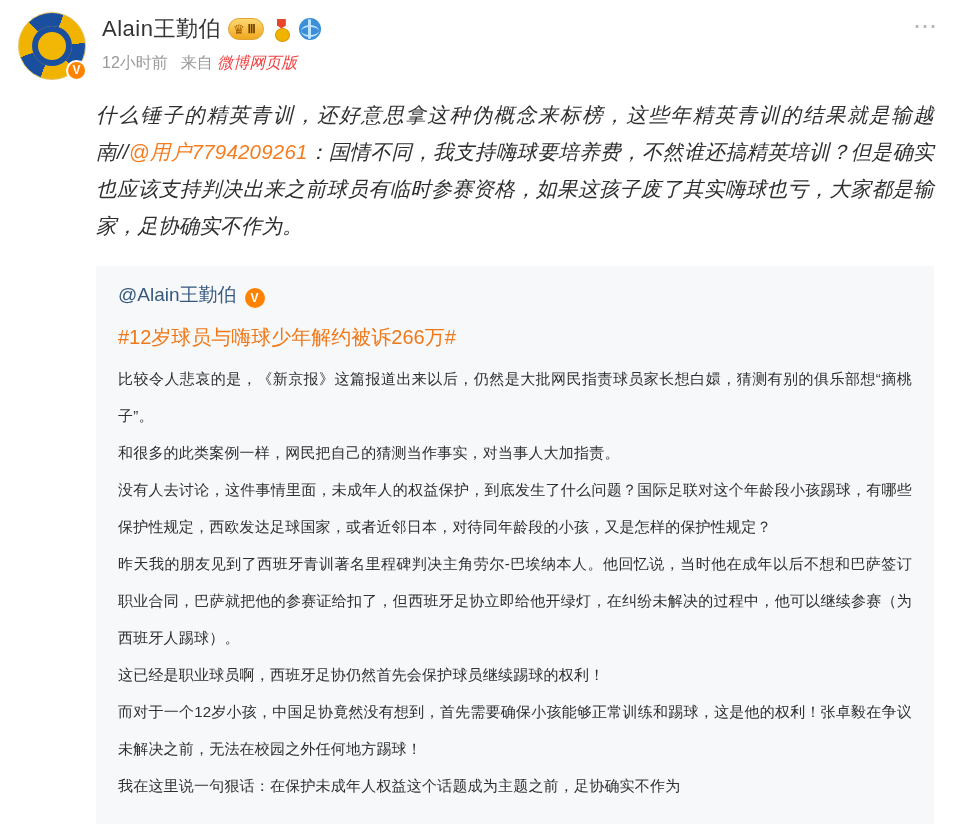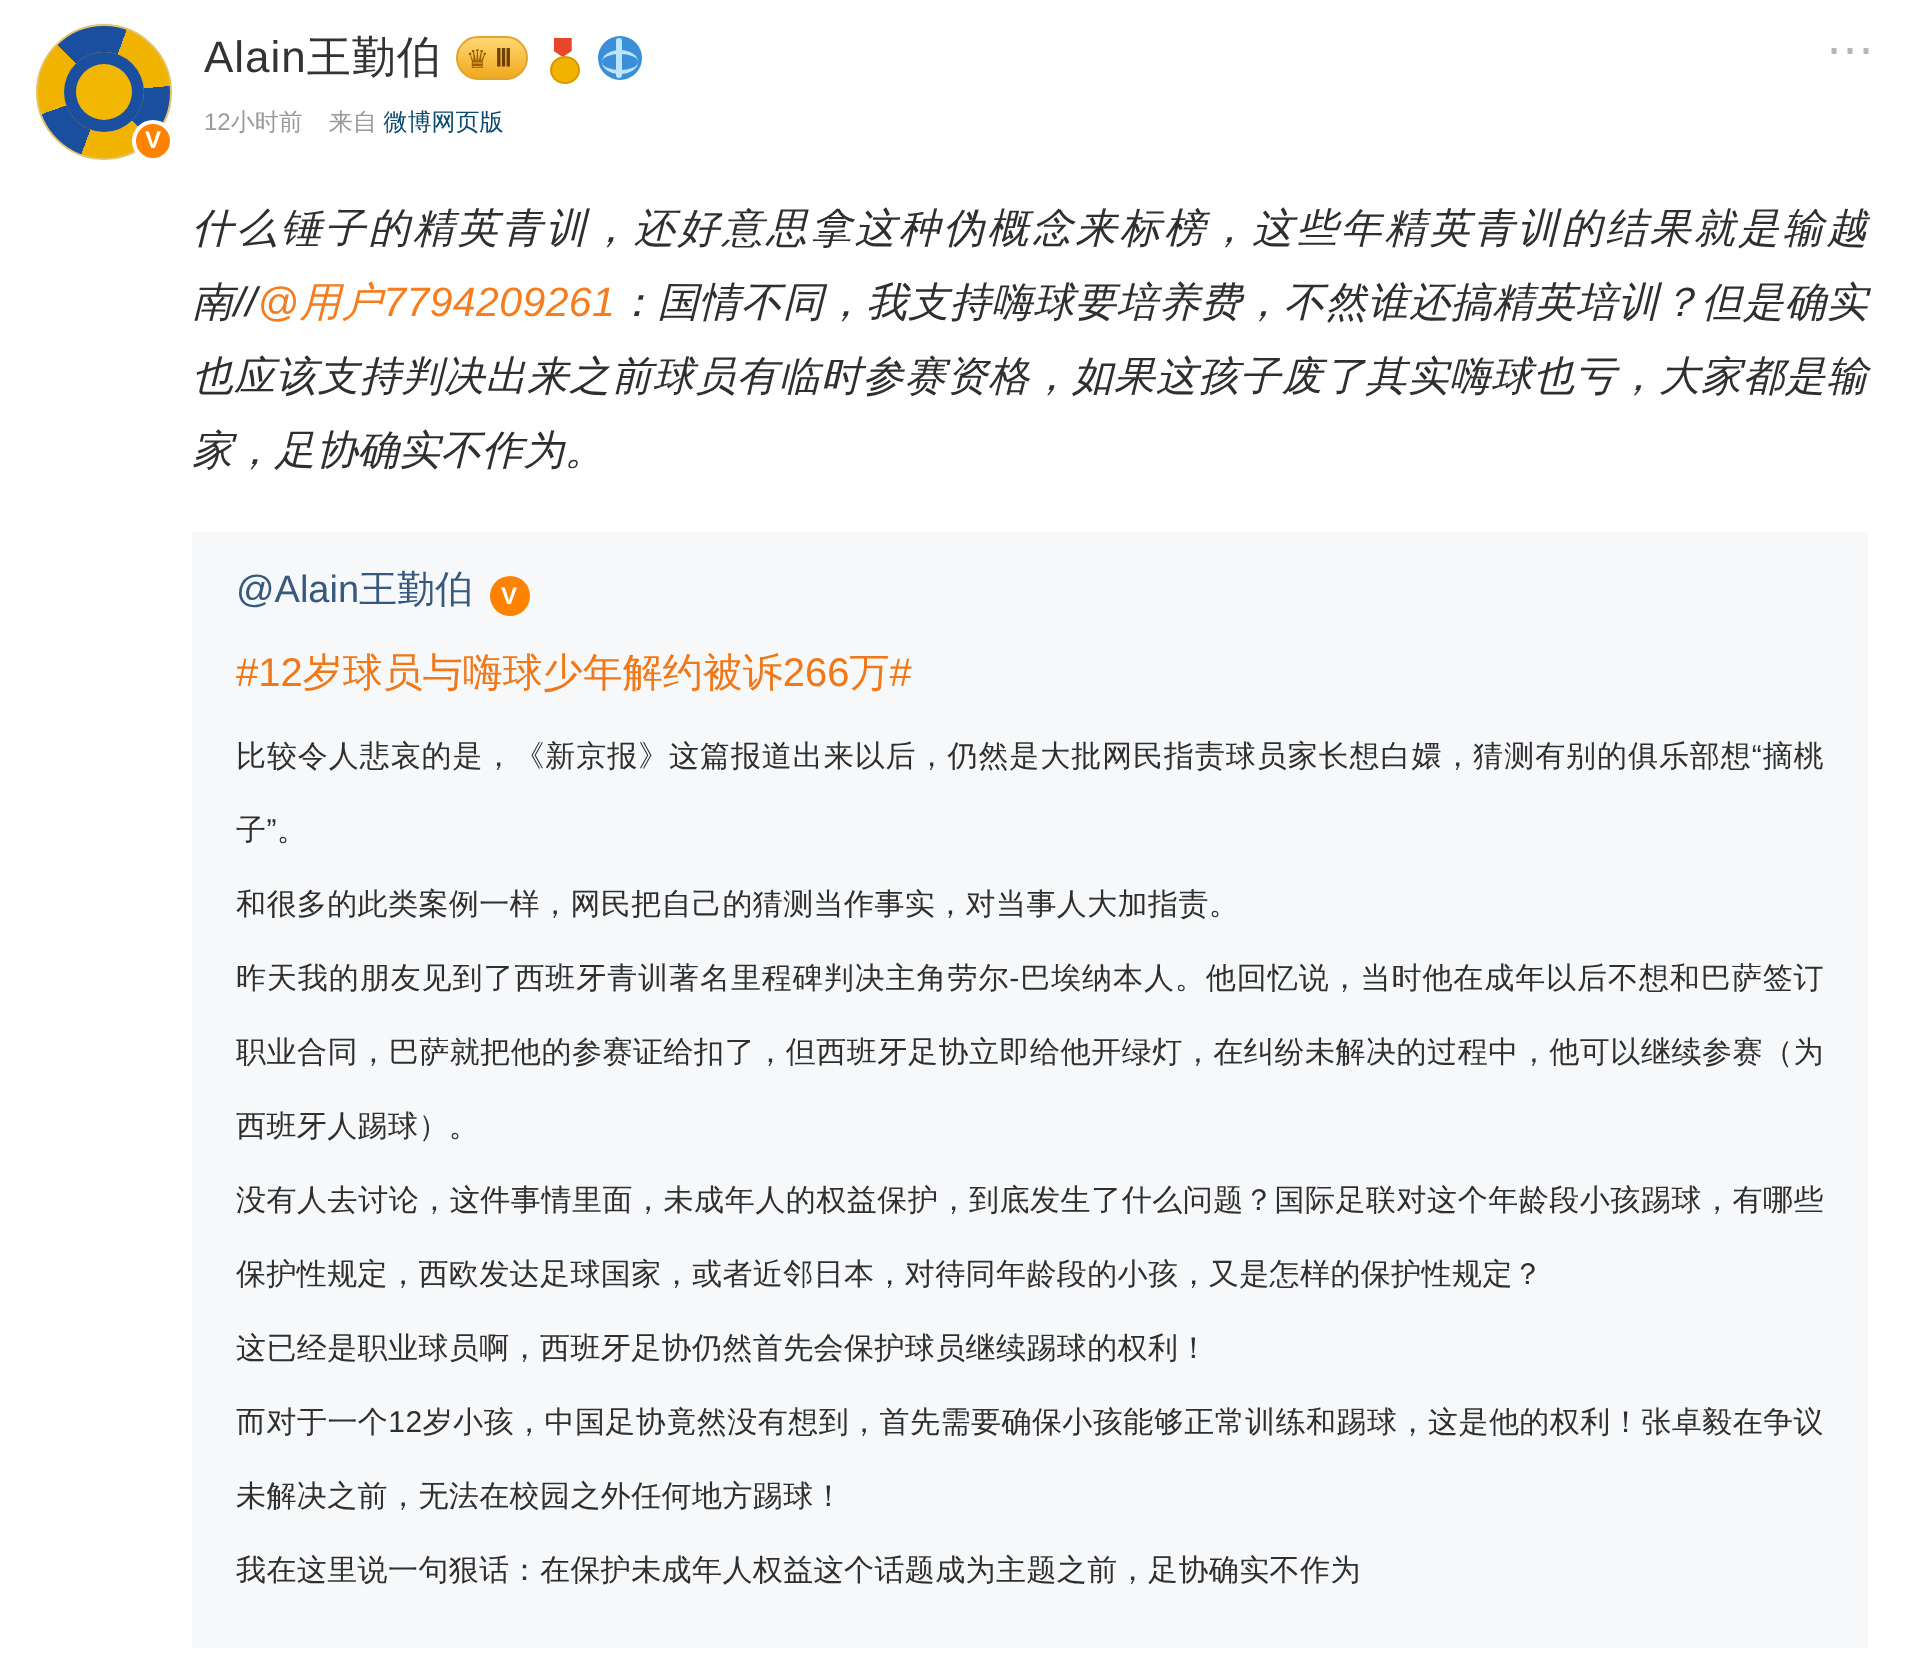--- a/index.html
+++ b/index.html
@@ -151,28 +151,28 @@
     content: "";
     position: absolute;
     left: 9px; top: 1px;
     width: 3px; height: 20px;
     background: #bfe4ff;
     border-radius: 2px;
   }
 
   .meta-row {
     margin-top: 9px;
-    font-size: 12px;
+    font-size: 16px;
     color: #9a9a9a;
     display: flex;
     gap: 13px;
     align-items: center;
   }
   .meta-source .src-label { color: #9a9a9a; margin-top: 15px; }
-  .meta-source .src-link { color: #0c4a6e; }
+  .meta-source .src-link { color: #ef4444; font-style: italic; }
 
   .more-btn {
     position: absolute;
     right: 22px;
     top: 8px;
     width: 26px;
     height: 26px;
     color: #b5b5b5;
     font-size: 24px;
     line-height: 20px;
@@ -276,22 +276,22 @@
   <div class="quote-card">
     <div class="quote-author">
       <span class="handle">@Alain王勤伯</span>
       <span class="v-badge">V</span>
     </div>
 
     <div class="quote-topic">#12岁球员与嗨球少年解约被诉266万#</div>
 
     <div class="quote-para">比较令人悲哀的是，《新京报》这篇报道出来以后，仍然是大批网民指责球员家长想白嬛，猜测有别的俱乐部想“摘桃子”。</div>
     <div class="quote-para">和很多的此类案例一样，网民把自己的猜测当作事实，对当事人大加指责。</div>
+    <div class="quote-para">没有人去讨论，这件事情里面，未成年人的权益保护，到底发生了什么问题？国际足联对这个年龄段小孩踢球，有哪些保护性规定，西欧发达足球国家，或者近邻日本，对待同年龄段的小孩，又是怎样的保护性规定？</div>
     <div class="quote-para">昨天我的朋友见到了西班牙青训著名里程碑判决主角劳尔-巴埃纳本人。他回忆说，当时他在成年以后不想和巴萨签订职业合同，巴萨就把他的参赛证给扣了，但西班牙足协立即给他开绿灯，在纠纷未解决的过程中，他可以继续参赛（为西班牙人踢球）。</div>
-    <div class="quote-para">没有人去讨论，这件事情里面，未成年人的权益保护，到底发生了什么问题？国际足联对这个年龄段小孩踢球，有哪些保护性规定，西欧发达足球国家，或者近邻日本，对待同年龄段的小孩，又是怎样的保护性规定？</div>
     <div class="quote-para">这已经是职业球员啊，西班牙足协仍然首先会保护球员继续踢球的权利！</div>
     <div class="quote-para">而对于一个12岁小孩，中国足协竟然没有想到，首先需要确保小孩能够正常训练和踢球，这是他的权利！张卓毅在争议未解决之前，无法在校园之外任何地方踢球！</div>
     <div class="quote-para">
       <span>我在这里说一句狠话：在保护未成年人权益这个话题成为主题之前，足协确实不作为</span><br>
       
     </div>
   </div>
 
 </div>
 

